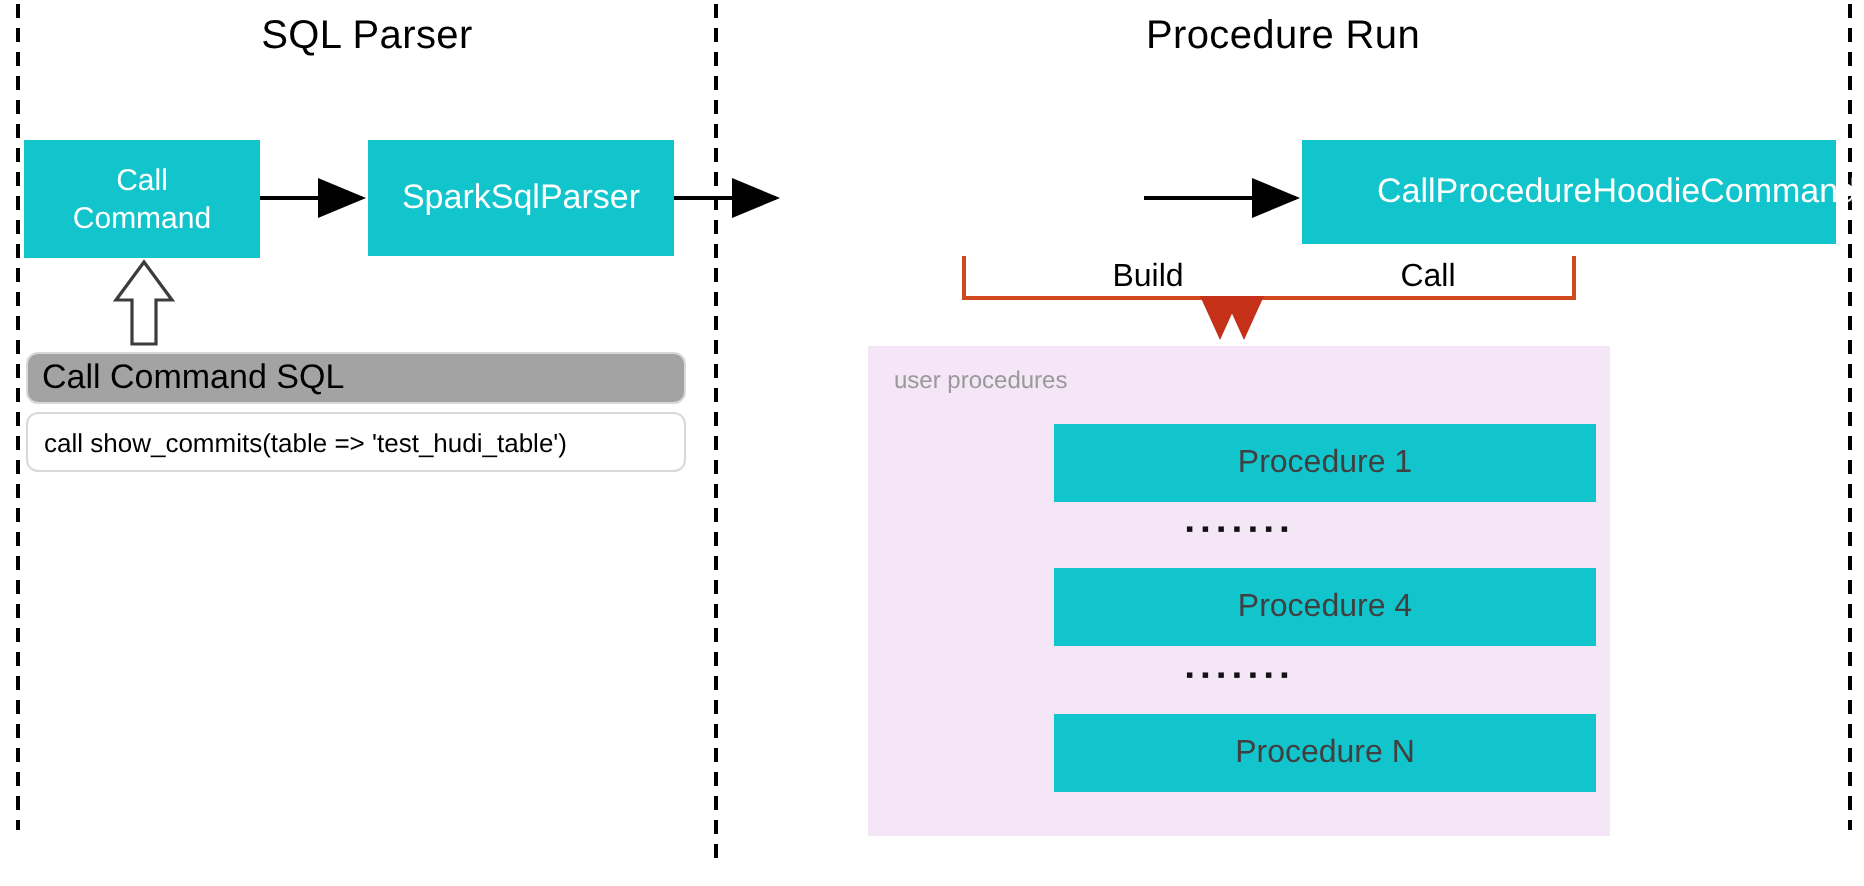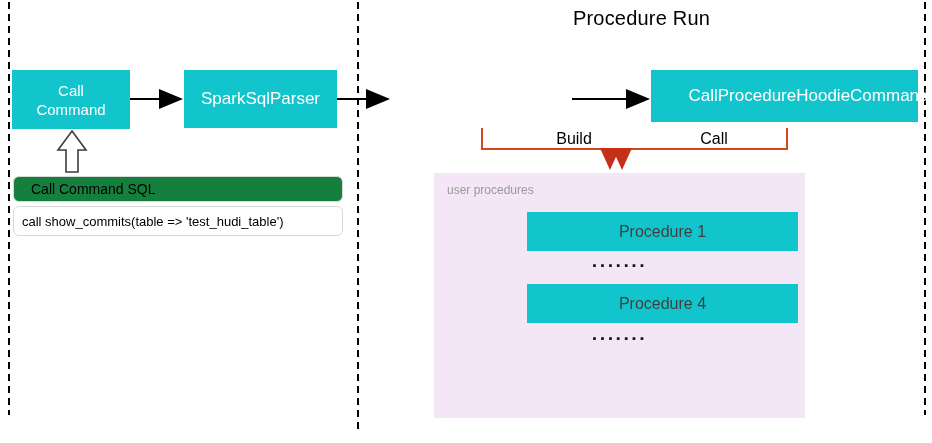--- a/index.html
+++ b/index.html
@@ -32,21 +32,21 @@
   #node-call-command{left:12px;top:70px;width:118px;height:59px;font-size:15px;line-height:19px;flex-direction:column;}
   #node-spark{left:184px;top:70px;width:153px;height:58px;font-size:17px;}
   #node-hoodie{left:391px;top:70px;width:181px;height:58px;font-size:17px;}
   #node-cphc{left:651px;top:70px;width:267px;height:52px;font-size:17px;padding-left:48px;}
 
   .edge-label{top:130px;width:70px;text-align:center;font-size:16px;background:#fff0;}
   #label-build{left:539px;}
   #label-call{left:679px;}
 
   .sql-box{left:13px;width:330px;border:1px solid #d9d9d9;border-radius:6px;display:flex;align-items:center;}
-  #sql-header{top:176px;height:26px;background:#15803d;font-size:14px;padding-left:17px;}
+  #sql-header{top:176px;height:26px;background:#a3a3a3;font-size:17px;padding-left:7px;}
   .sql-row{background:#fff;font-size:13px;padding-left:8px;height:30px;white-space:nowrap;}
   #sql-row-0{top:206px;}
   #sql-row-1{top:240px;}
 
   #user-proc-panel{left:434px;top:173px;width:371px;height:245px;background:var(--lavender);}
   #user-proc-label{position:absolute;left:13px;top:10px;font-size:12px;color:var(--muted-text);}
   .proc-box{
     position:absolute;left:49px;width:271px;height:39px;background:var(--teal);
     color:#404040;font-size:16px;display:flex;align-items:center;justify-content:center;margin-left:44px;
   }
@@ -79,20 +79,21 @@
     <line class="blackline" x1="130" y1="99" x2="181" y2="99" marker-end="url(#mArrowBlack)"></line>
     <line class="blackline" x1="337" y1="99" x2="388" y2="99" marker-end="url(#mArrowBlack)"></line>
     <line class="blackline" x1="572" y1="99" x2="648" y2="99" marker-end="url(#mArrowBlack)"></line>
 
     <path class="orangeline" d="M482,128 L482,149 L610,149 L610,168" marker-end="url(#mArrowOrange)"></path>
     <path class="orangeline" d="M787,128 L787,149 L622,149 L622,168" marker-end="url(#mArrowOrange)"></path>
 
     <path class="hollow-arrow" d="M72,131 L86,150 L78,150 L78,172 L66,172 L66,150 L58,150 Z"></path>
   </svg>
 
+  <div class="abs section-title" id="title-sql">SQL Parser</div>
   <div class="abs section-title" id="title-proc">Procedure Run</div>
 
   <div class="abs node" id="node-call-command">
     <span>Call</span>
     <span>Command</span>
   </div>
   <div class="abs node" id="node-spark">SparkSqlParser</div>
   <div class="abs node" id="node-cphc">CallProcedureHoodieCommand</div>
 
   <div class="abs edge-label" id="label-build">Build</div>
@@ -100,15 +101,16 @@
 
   <div class="abs sql-box" id="sql-header">Call Command SQL</div>
   <div class="abs sql-box sql-row" id="sql-row-0">call show_commits(table =&gt; 'test_hudi_table')</div>
 
   <div class="abs" id="user-proc-panel">
     <div id="user-proc-label">user procedures</div>
     <div class="proc-box" id="proc-1">Procedure 1</div>
     <div class="proc-dots" id="dots-1">▪▪▪▪▪▪▪</div>
     <div class="proc-box" id="proc-2">Procedure 4</div>
     <div class="proc-dots" id="dots-2">▪▪▪▪▪▪▪</div>
+    <div class="proc-box" id="proc-n">Procedure N</div>
   </div>
 
 </div>
 
 </body></html>

